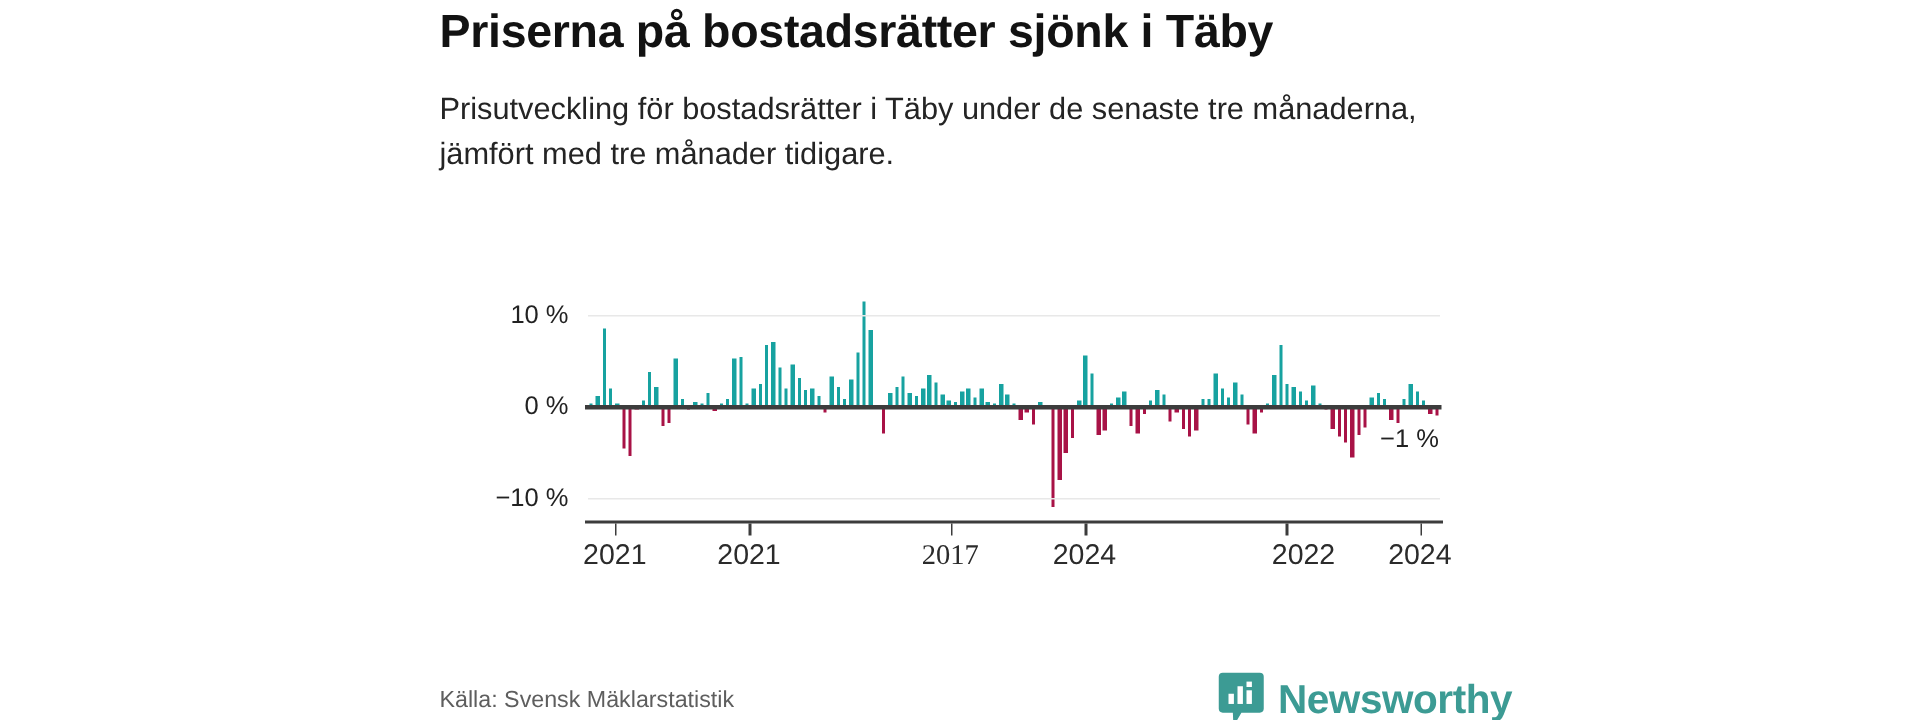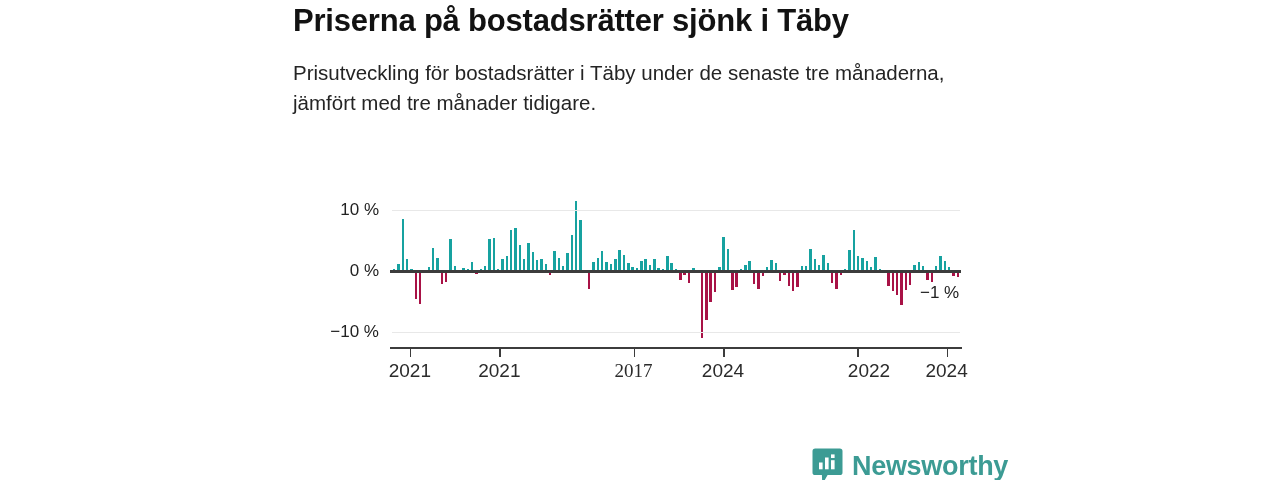--- a/index.html
+++ b/index.html
@@ -338,20 +338,21 @@
         <div class="x-tick" style="left: 332.961px; background: rgb(60, 60, 60);"></div>
         <div class="x-tick-label" style="left: 332.961px;">2024</div>
         <div class="x-tick" style="left: 467.134px; background: rgb(60, 60, 60);"></div>
         <div class="x-tick-label" style="left: 479px;">2022</div>
         <div class="x-tick" style="left: 556.583px; background: rgb(60, 60, 60);"></div>
         <div class="x-tick-label" style="left: 556.583px;">2024</div>
       </div>
   </div>
 
   <div class="footer">
+    <div class="source">Källa: Svensk Mäklarstatistik</div>
     <div class="logo">
       <div class="logo-mark">
         <svg width="31" height="37" viewBox="0 0 31 37">
           <path d="M3.2 0.5 H27.8 A2.7 2.7 0 0 1 30.5 3.2 V24.4 A2.7 2.7 0 0 1 27.8 27.1 H15.6 L10.3 36.3 L9.9 27.1 H3.2 A2.7 2.7 0 0 1 0.5 24.4 V3.2 A2.7 2.7 0 0 1 3.2 0.5 Z" fill="#3c9b94"></path>
           <rect x="7" y="14.5" width="3.6" height="6.8" fill="#ffffff"></rect>
           <rect x="13" y="9.5" width="3.6" height="11.8" fill="#ffffff"></rect>
           <rect x="19" y="12.2" width="3.6" height="9.1" fill="#ffffff"></rect>
           <rect x="19" y="6.4" width="3.6" height="3.6" fill="#ffffff"></rect>
         </svg>
       </div>

